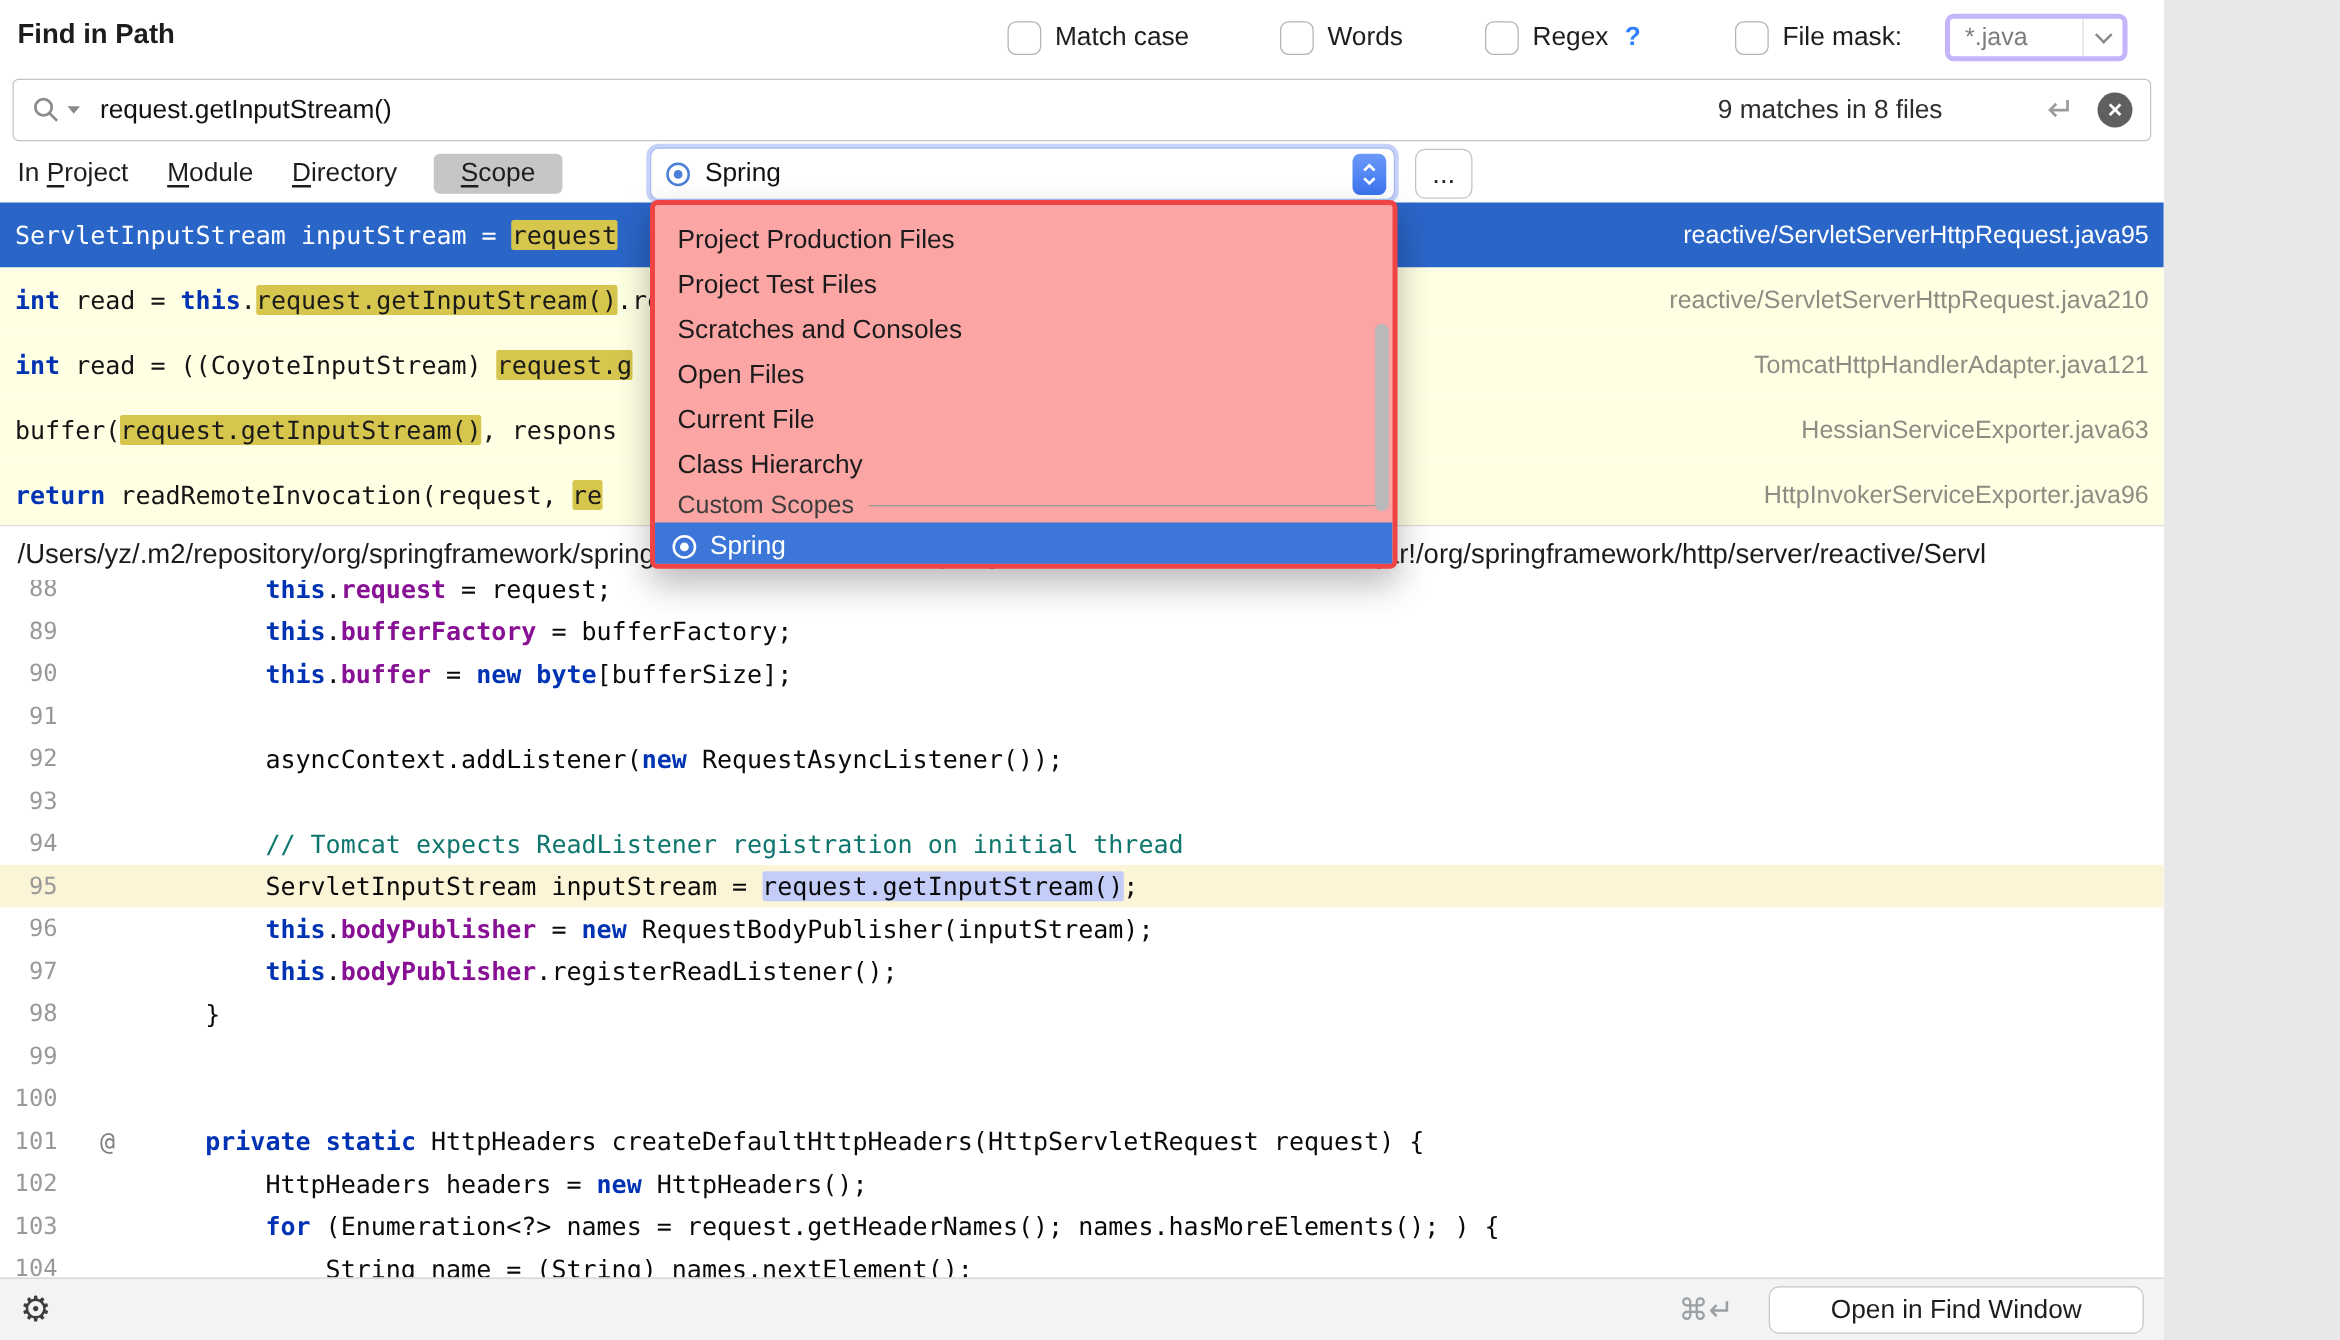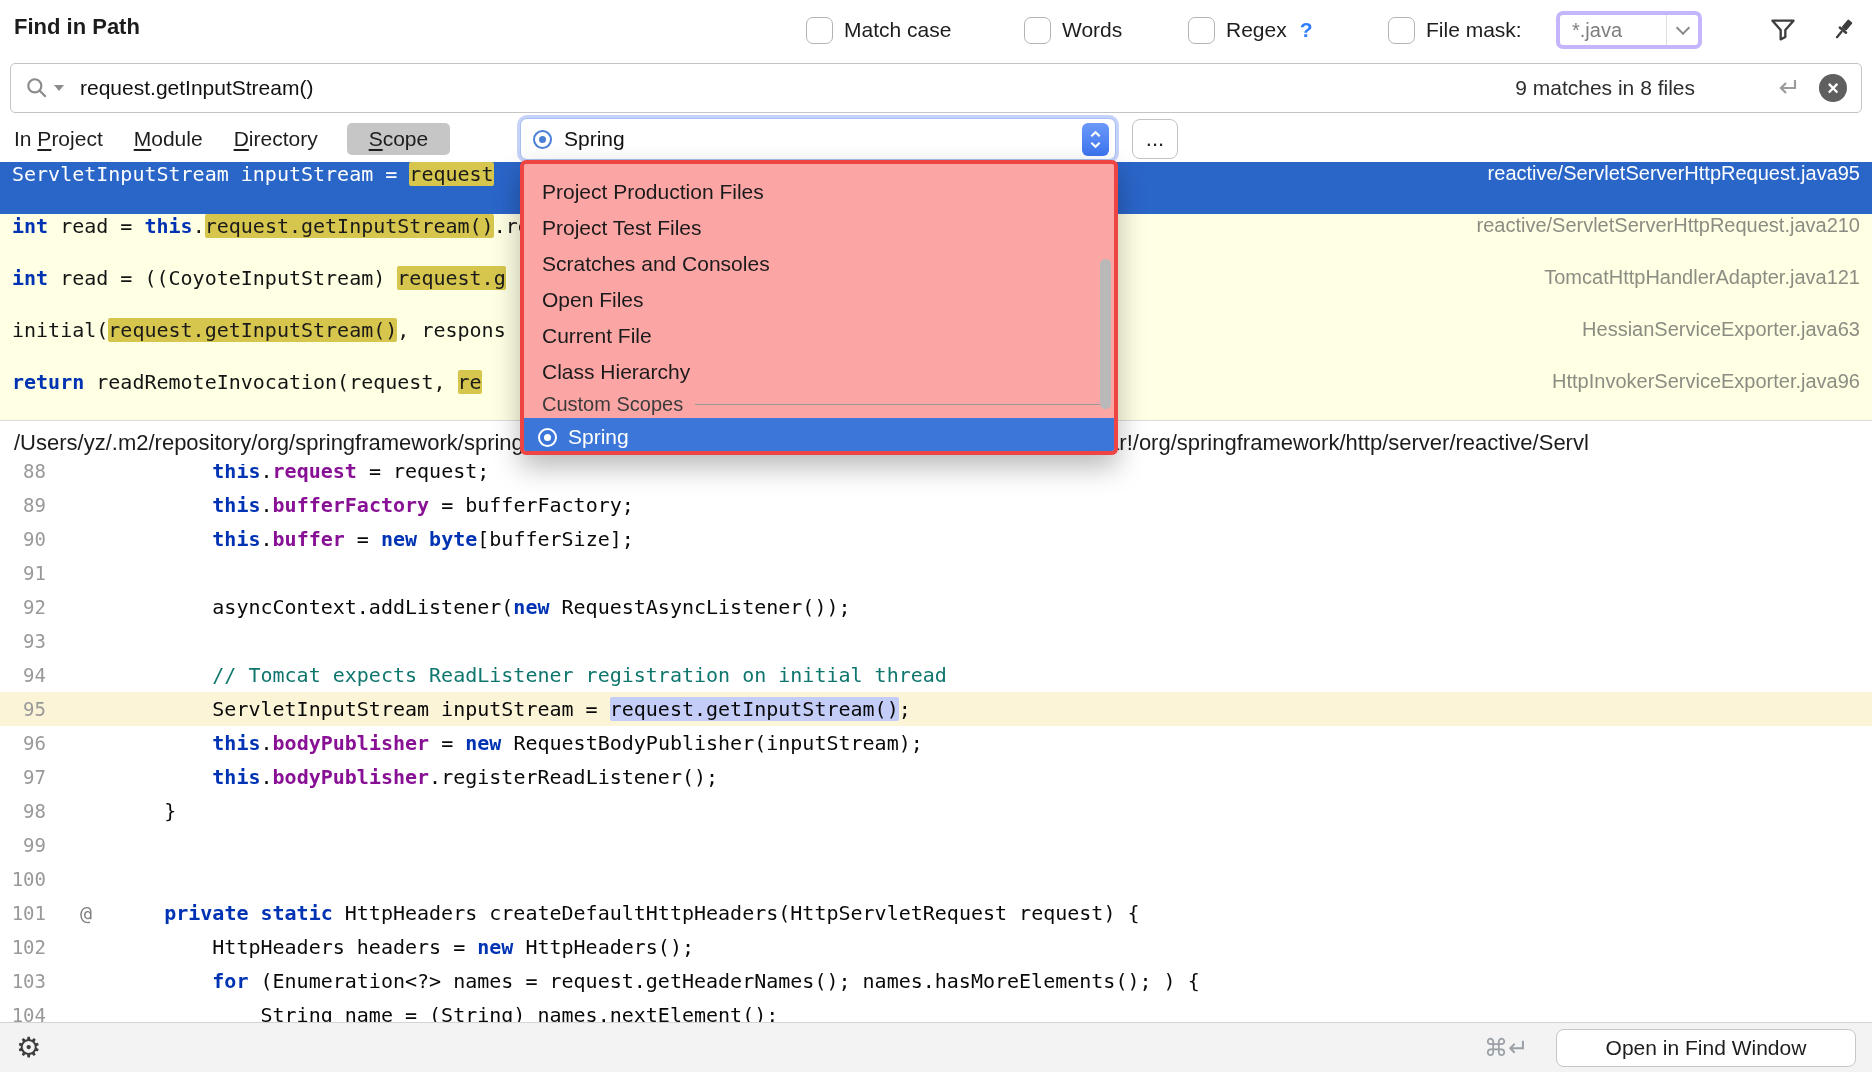--- a/index.html
+++ b/index.html
@@ -1,17 +1,17 @@
 <!DOCTYPE html>
 <html><head>
 <meta charset="utf-8">
 <style>
   *{box-sizing:border-box;margin:0;padding:0}
   html,body{background:#e8e8e8}
-  #root{position:relative;width:1872px;height:1072px;background:#fff;overflow:hidden;
+  #root{position:relative;width:1731px;height:1072px;background:#fff;overflow:hidden;
         font-family:"Liberation Sans",sans-serif;color:#1c1c1c}
 
   
   .topbar{position:absolute;top:0;left:0;right:0;height:60px;background:#fff}
   .dlg-title{position:absolute;left:14px;top:14px;font-size:22px;font-weight:bold}
   .opt{position:absolute;top:0;height:60px;display:flex;align-items:center;gap:11px}
   .cb{width:27px;height:27px;border:1.5px solid #b3b3b3;border-radius:7px;background:#fff;flex:none}
   .cbl{font-size:21px;color:#1d1d1d;white-space:nowrap}
   .hint{color:#2e7eff;font-weight:bold;font-size:21px;margin-left:2px}
   .fm-select{position:absolute;left:1556px;top:11px;width:146px;height:38px;border:4px solid #c4b5fd;
@@ -46,21 +46,21 @@
   .scope-ic{width:19px;height:19px;border:2px solid #4a7fd6;border-radius:50%;position:relative;flex:none}
   .scope-ic::after{content:"";position:absolute;inset:4px;background:#4a7fd6;border-radius:50%}
   .combo-val{font-size:21px;margin-left:12px;color:#111;flex:1}
   .stepper{width:27px;height:33px;border-radius:6px;background:linear-gradient(#6b99f8,#3c74ef);
            display:flex;align-items:center;justify-content:center;flex:none}
   .more-btn{position:absolute;left:1132px;top:3px;width:46px;height:40px;border:1px solid #c3c3c3;border-radius:8px;
             background:#fff;font-size:22px;display:flex;align-items:center;justify-content:center;color:#222}
 
   
   .results{position:absolute;top:162px;left:0;right:0}
-  .rrow{display:flex;align-items:flex-start;height:52px;padding:0 12px;background:#ffffe4;
+  .rrow{display:flex;align-items:center;height:52px;padding:0 12px;background:#ffffe4;
         font-family:"DejaVu Sans Mono",monospace;font-size:20px;color:#141414}
   .rcode{white-space:pre;flex:none}
   .rloc{margin-left:auto;font-family:"Liberation Sans",sans-serif;font-size:20px;color:#8c8c83;
         white-space:nowrap;display:flex;gap:0}
   .rrow.selected{background:#2a65c8;color:#fff}
   .rrow.selected .rloc{color:#fff}
   .sg-k{color:#0033b3;font-weight:bold}
   .sg-f{color:#871094;font-weight:bold}
   .sg-c{color:#0f766e;}
   .sg-m{background:#d7c64d;color:#1a1a1a;border-radius:2px}
@@ -208,21 +208,21 @@
         </span>
   </div>
       <div class="rrow">
     <span class="rcode"><span class="sg-k">int</span><span class="sg-p"> read = ((CoyoteInputStream) </span><span class="sg-m">request.g</span></span>
     <span class="rloc">
           <span class="rfile">TomcatHttpHandlerAdapter.java</span>
           <span class="rline">121</span>
         </span>
   </div>
       <div class="rrow">
-    <span class="rcode"><span class="sg-p">initial(</span><span class="sg-m">request.getInputStream()</span><span class="sg-p">, respons</span></span>
+    <span class="rcode"><span class="sg-p">buffer(</span><span class="sg-m">request.getInputStream()</span><span class="sg-p">, respons</span></span>
     <span class="rloc">
           <span class="rfile">HessianServiceExporter.java</span>
           <span class="rline">63</span>
         </span>
   </div>
       <div class="rrow">
     <span class="rcode"><span class="sg-k">return</span><span class="sg-p"> readRemoteInvocation(request, </span><span class="sg-m">re</span></span>
     <span class="rloc">
           <span class="rfile">HttpInvokerServiceExporter.java</span>
           <span class="rline">96</span>

